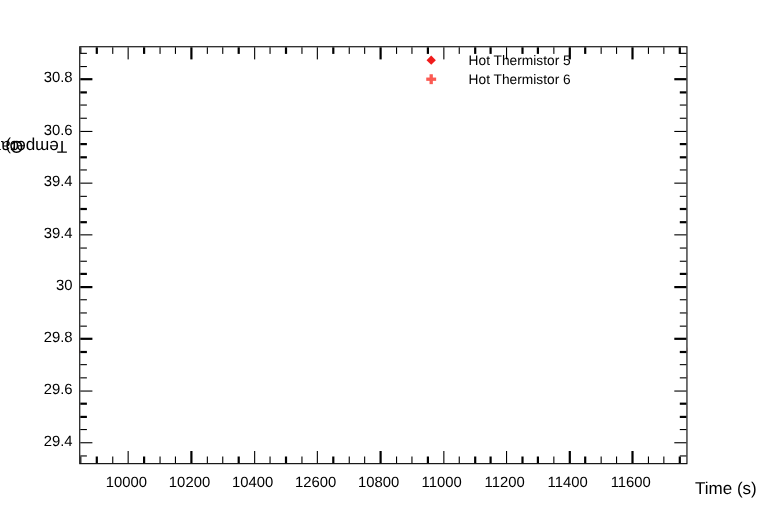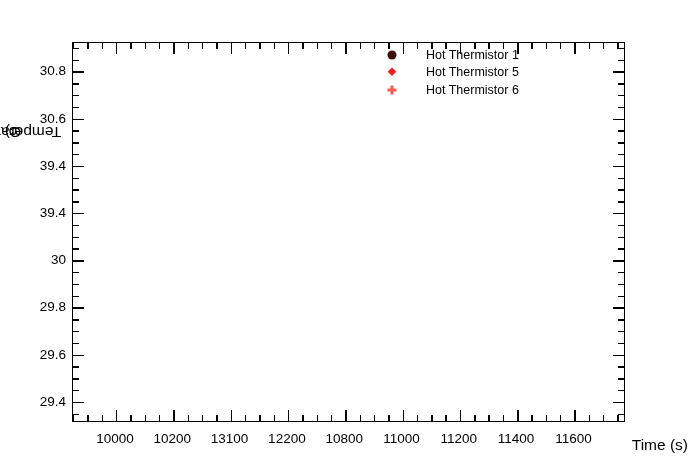--- a/index.html
+++ b/index.html
@@ -1264,46 +1264,40 @@
       <div class="tk ytkR maj" style="top: 28.323px;"></div>
       <div class="tk ytk min" style="top: 16.5217px;"></div>
       <div class="tk ytkR min" style="top: 16.5217px;"></div>
       <div class="tk ytk min" style="top: 4.7205px;"></div>
       <div class="tk ytkR min" style="top: 4.7205px;"></div>
     </div>
 
   <div id="ticklabels">
       <div class="xlab" style="left: 114.979px; top: 431px;">10000</div>
       <div class="xlab" style="left: 172.285px; top: 431px;">10200</div>
-      <div class="xlab" style="left: 229.591px; top: 431px;">13100</div>
-      <div class="xlab" style="left: 286.896px; top: 431px;">12200</div>
+      <div class="xlab" style="left: 229.591px; top: 431px;">10400</div>
+      <div class="xlab" style="left: 286.896px; top: 431px;">12600</div>
       <div class="xlab" style="left: 344.202px; top: 431px;">10800</div>
       <div class="xlab" style="left: 401.508px; top: 431px;">11000</div>
       <div class="xlab" style="left: 458.813px; top: 431px;">11200</div>
       <div class="xlab" style="left: 516.119px; top: 431px;">11400</div>
       <div class="xlab" style="left: 573.425px; top: 431px;">11600</div>
       <div class="ylab" style="top: 400.758px; right: 630px;">29.4</div>
       <div class="ylab" style="top: 353.553px; right: 630px; text-align: right;">29.6</div>
       <div class="ylab" style="top: 306.348px; right: 630px;">29.8</div>
       <div class="ylab" style="top: 259.143px; right: 630px;">30</div>
       <div class="ylab" style="top: 211.938px; right: 630px;">39.4</div>
       <div class="ylab" style="top: 164.733px; right: 630px;">39.4</div>
       <div class="ylab" style="top: 117.528px; right: 630px;">30.6</div>
       <div class="ylab" style="top: 70.323px; right: 630px;">30.8</div>
     </div>
 
   <div id="legend">
       <div class="lgrow">
         <div class="lgmk">
-          <div class="mk m-circle" style="width: 9px; height: 9px; background: rgb(61, 13, 13); left: 0px; top: 0px;"></div>
-        </div>
-        <div class="lgtx">Hot Thermistor 1</div>
-      </div>
-      <div class="lgrow">
-        <div class="lgmk">
           <div class="mk m-diamond" style="width: 6.48px; height: 6.48px; background: rgb(240, 28, 28); left: 0px; top: 0px;"></div>
         </div>
         <div class="lgtx">Hot Thermistor 5</div>
       </div>
       <div class="lgrow">
         <div class="lgmk">
           <div class="mk m-cross" style="width: 9px; height: 9px; left: 0px; top: 0px;">
             <i style="left: 0px; top: 3.06px; width: 9px; height: 2.97px; background: rgb(251, 90, 82);"></i>
             <b style="top: 0px; left: 3.06px; height: 9px; width: 2.97px; background: rgb(251, 90, 82);"></b>
           </div>

